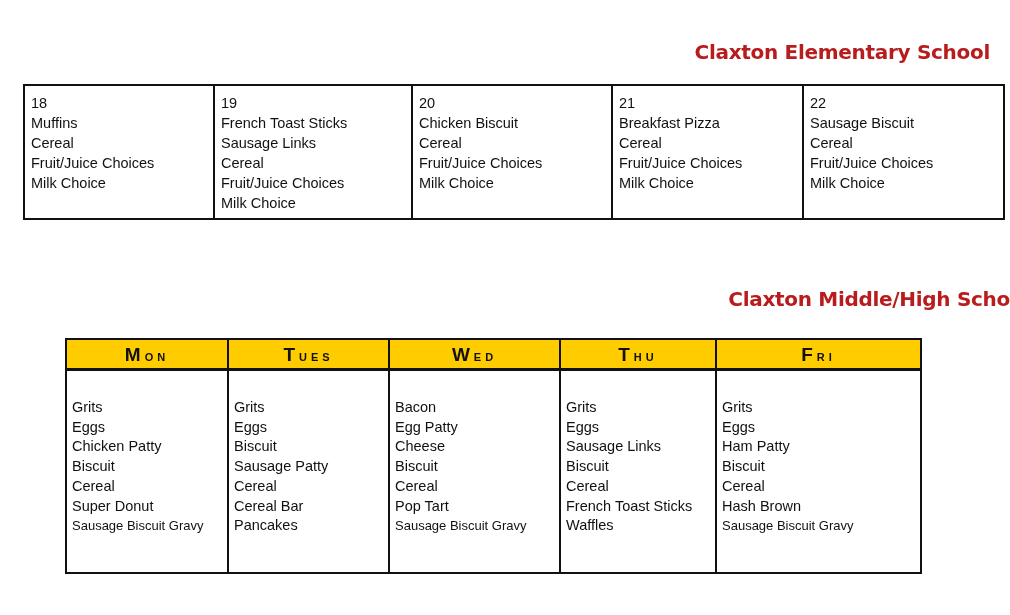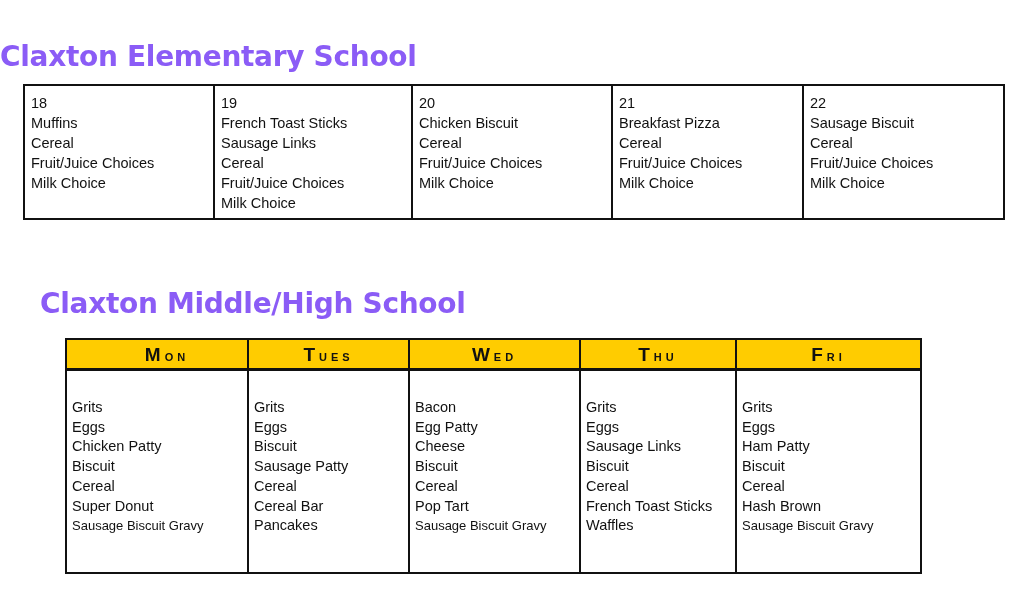--- a/index.html
+++ b/index.html
@@ -1,35 +1,35 @@
 <!DOCTYPE html>
 <html><head>
   <meta charset="utf-8">
   <style>
     html, body { margin: 0; padding: 0; background: #ffffff; }
     body { width: 1010px; height: 615px; position: relative; overflow: hidden; font-family: "Liberation Sans", sans-serif; color: #111; }
-    .title { position: absolute; left: 0; width: 990px; text-align: left; font-family: "DejaVu Sans", sans-serif; font-weight: bold; font-size: 28px; letter-spacing: -0.3px; color: #8b5cf6; }
+    .title { position: absolute; left: 0; width: 990px; text-align: right; font-family: "DejaVu Sans", sans-serif; font-weight: bold; font-size: 20px; letter-spacing: -0.3px; color: #b91c1c; }
     #t1 { top: 40px; }
     #t2 { top: 287px; padding-left: 40px; }
 
     table { border-collapse: collapse; position: absolute; }
     #elem { left: 23px; top: 84px; width: 982px; height: 136px; }
     #elem td { border: 2px solid #111; vertical-align: top; padding: 7px 6px 0 6px; font-size: 14.5px; line-height: 20px; }
     #elem td:nth-child(1) { width: 176px; }
     #elem td:nth-child(2) { width: 184px; }
     #elem td:nth-child(3) { width: 186px; }
     #elem td:nth-child(4) { width: 177px; }
     #elem .line { display: block; white-space: nowrap; }
 
     #mhs { left: 65px; top: 338px; width: 857px; }
     #mhs th { background: #ffcc00; border: 2px solid #111; border-bottom: 3px solid #111; height: 28px; padding: 0; font-family: "Liberation Sans", sans-serif; font-weight: bold; font-size: 15px; letter-spacing: 4px; text-align: center; font-variant: small-caps; vertical-align: bottom; }
     #mhs th .big { font-size: 19px; }
     #mhs th span.h { display: inline-block; padding-bottom: 2px; }
     #mhs td { border: 2px solid #111; vertical-align: top; padding: 27px 5px 0 5px; height: 174px; font-size: 14.5px; line-height: 19.7px; margin-left: 30px; }
-    #mhs .col1 { width: 160px; padding-left: 20px; }
+    #mhs .col1 { width: 160px; }
     #mhs .col2 { width: 159px; margin-left: 36px; }
     #mhs .col3 { width: 169px; }
     #mhs .col4 { width: 154px; }
     #mhs .line { display: block; white-space: nowrap; }
     #mhs .line.small { font-size: 13px; }
   </style>
 </head>
 <body>
 
 <div class="title" id="t1">Claxton Elementary School</div>

